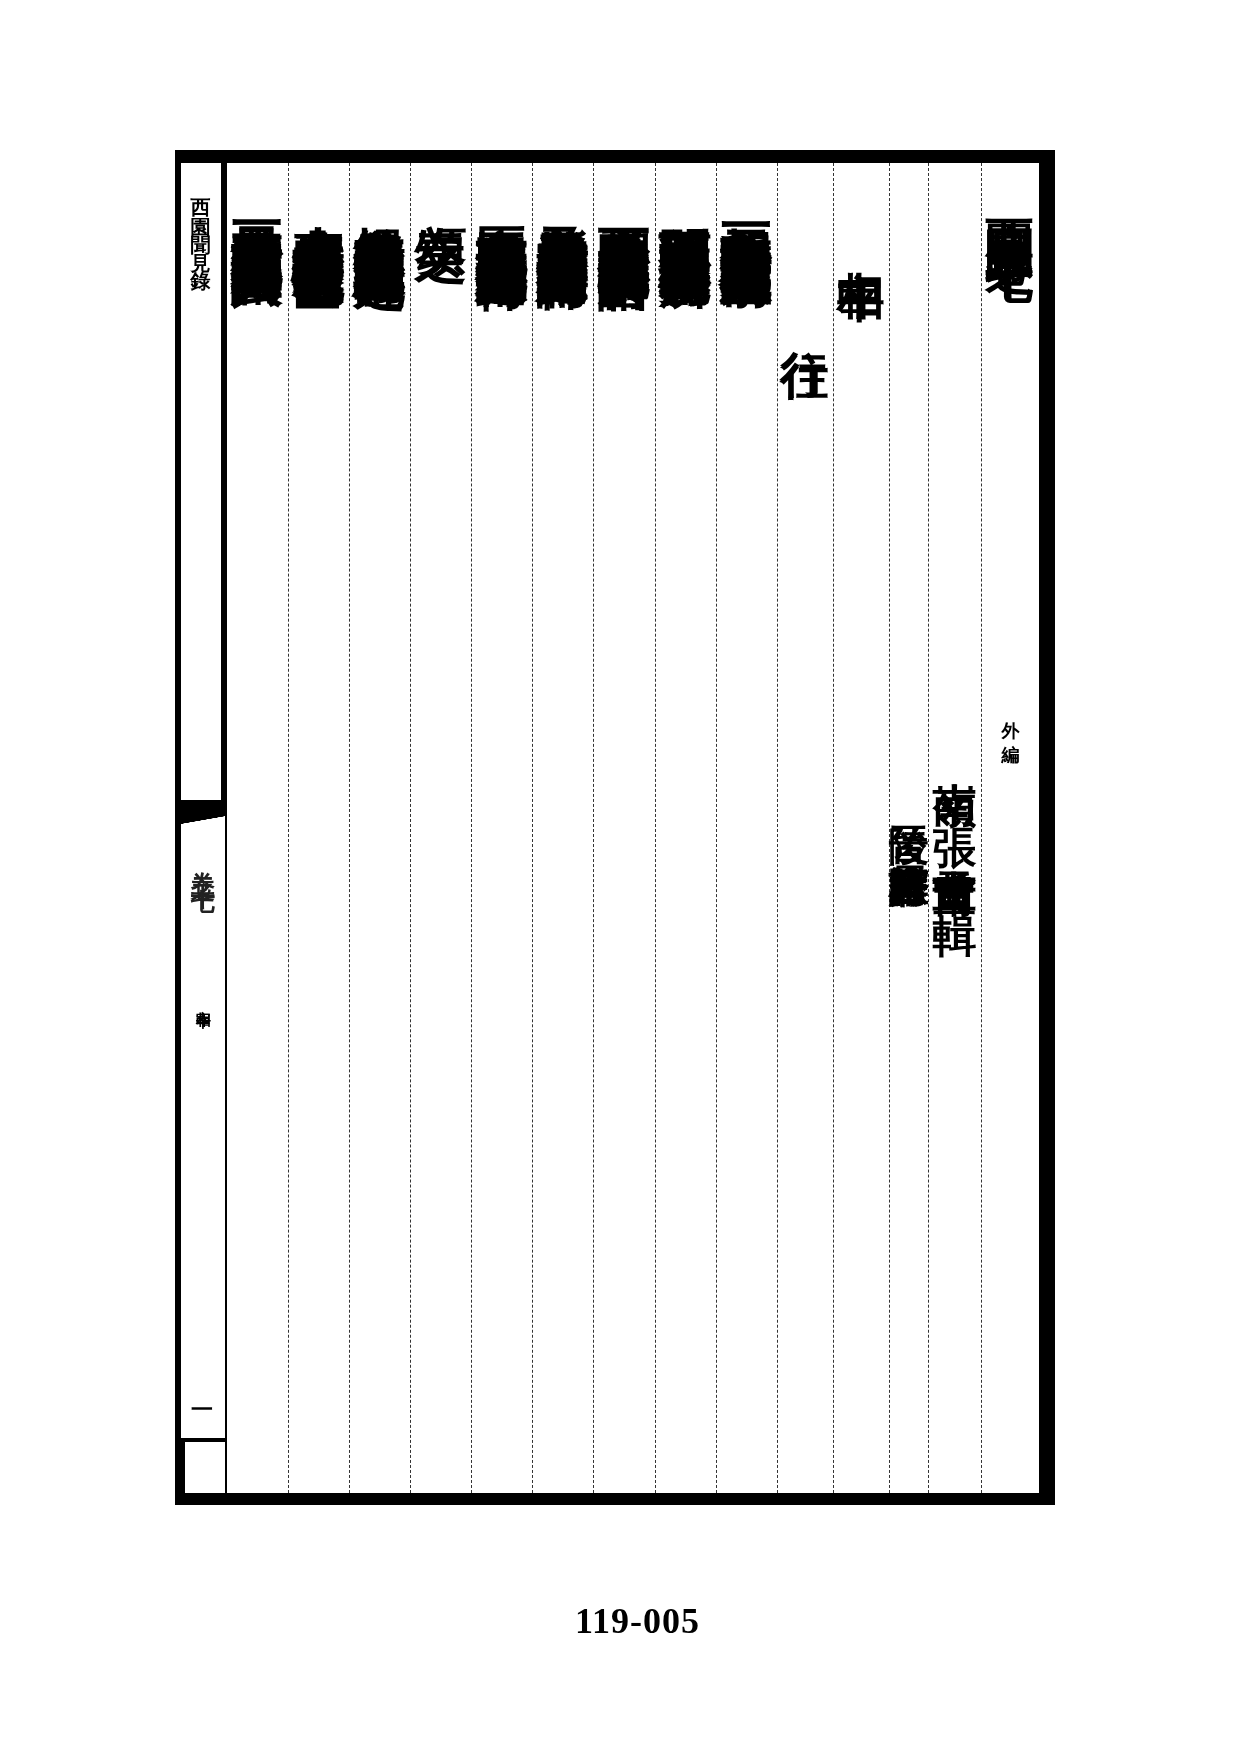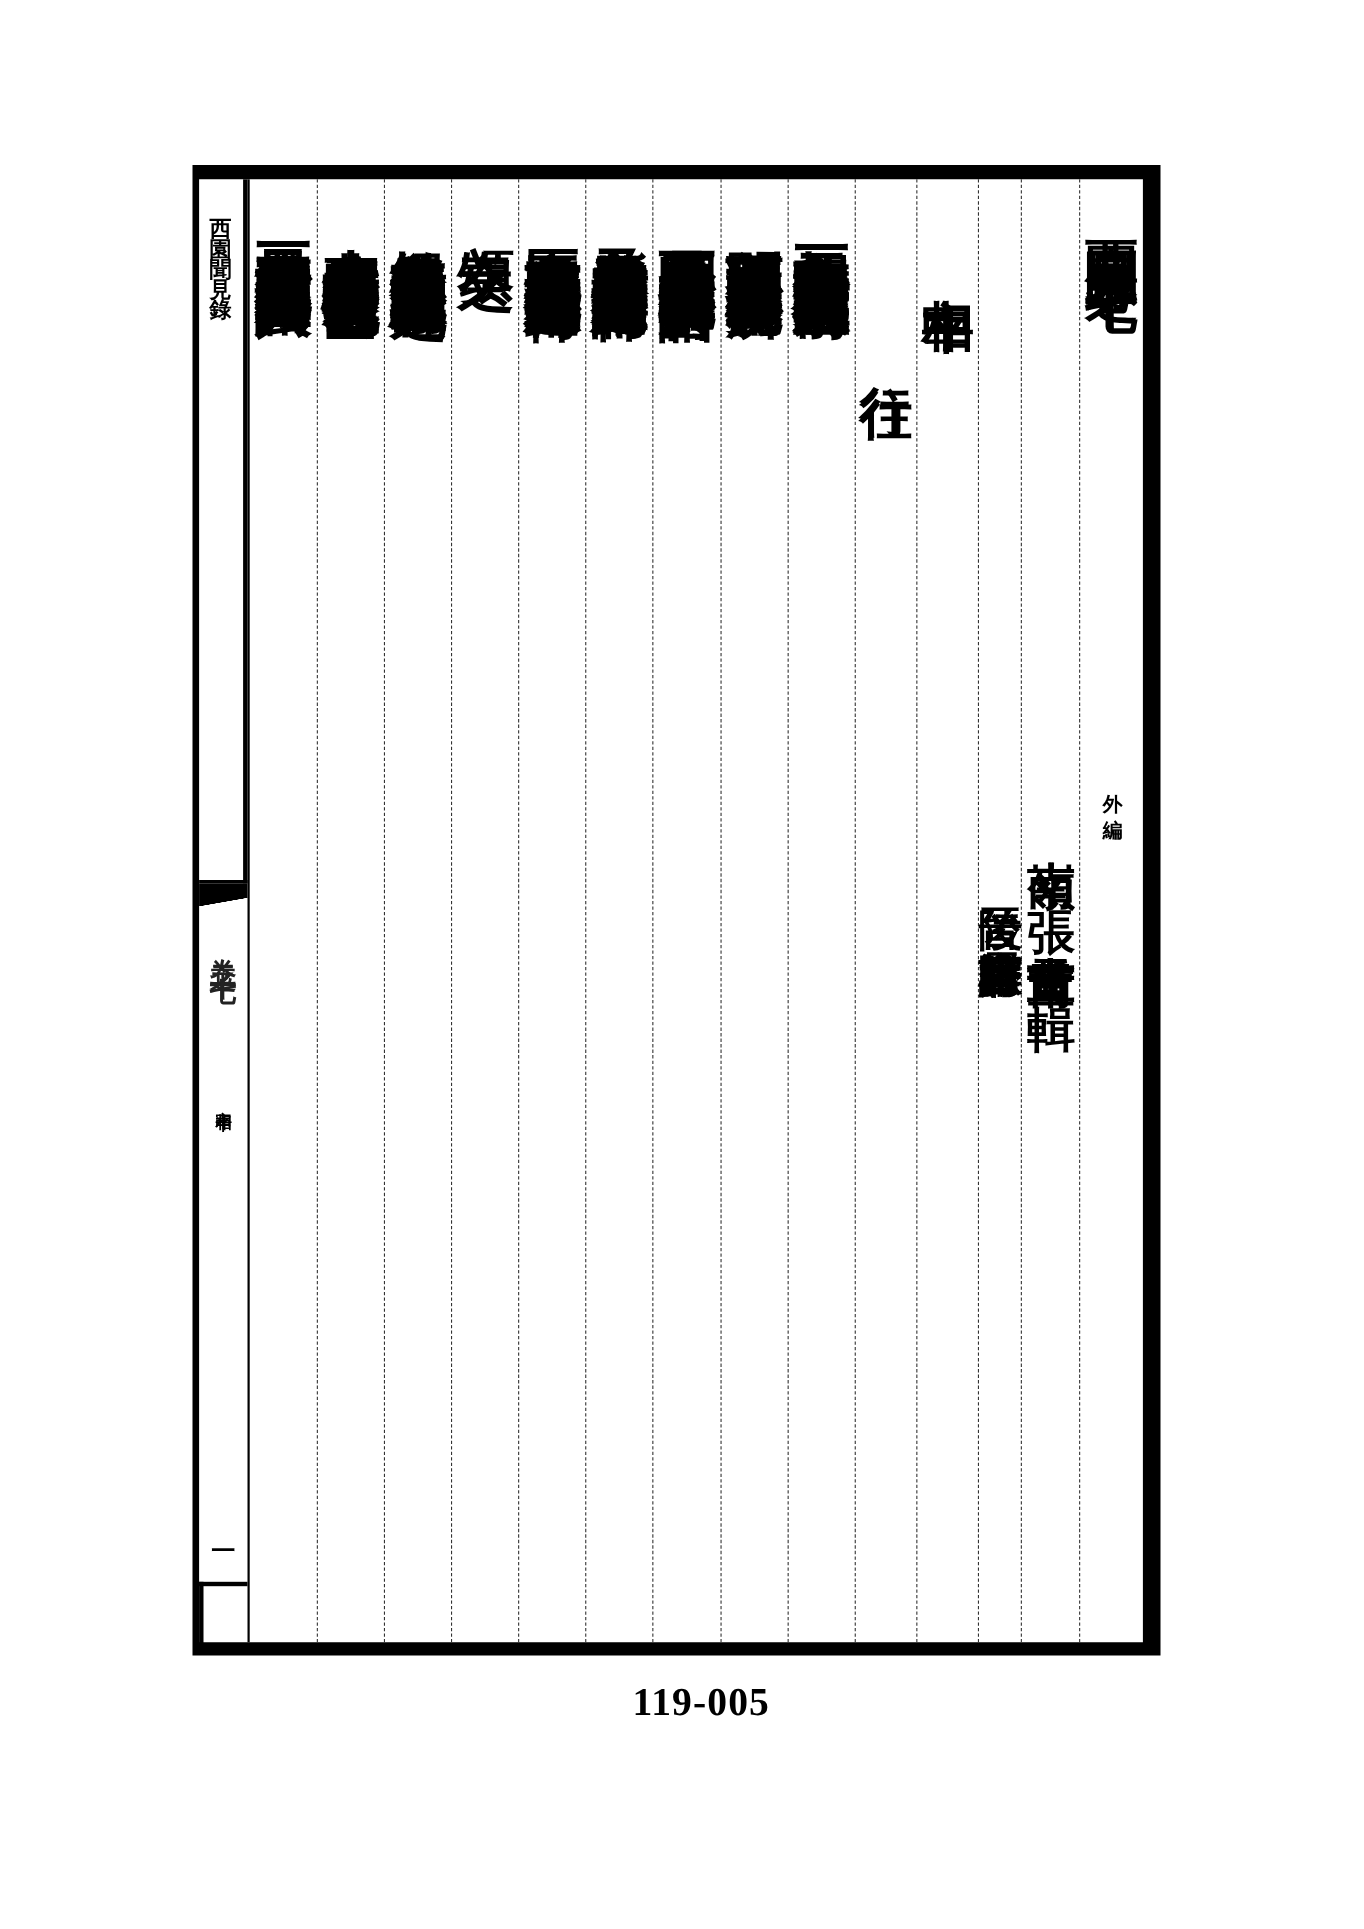--- a/index.html
+++ b/index.html
@@ -37,21 +37,21 @@
             top: 545px; left: 50%; transform: translateX(-50%); font-size: 18px;
             letter-spacing: 22px; font-weight: bold; }
   .author-col { width: 66px; }
   .author-col .t { top: 585px; font-size: 44px; }
   .author2-col { width: 48px; }
   .author2-col .t { top: 630px; font-size: 40px; }
   .heading-col { width: 70px; }
   .heading-col .t { top: 70px; font-size: 48px; }
   .sub-col { width: 70px; }
   .sub-col .t { top: 150px; font-size: 48px; }
-  .page-no { position: absolute; left: 575px; top: 1526px; font-size: 36px;
+  .page-no { position: absolute; left: 575px; top: 1600px; font-size: 36px;
              font-family: "Liberation Serif", serif; font-weight: bold; letter-spacing: 1px; }
 </style>
 </head>
 <body>
 
 <div class="frame">
 
   <div class="strip">
     <div class="title-block">
       <span class="vtext book">西園聞見錄</span>

